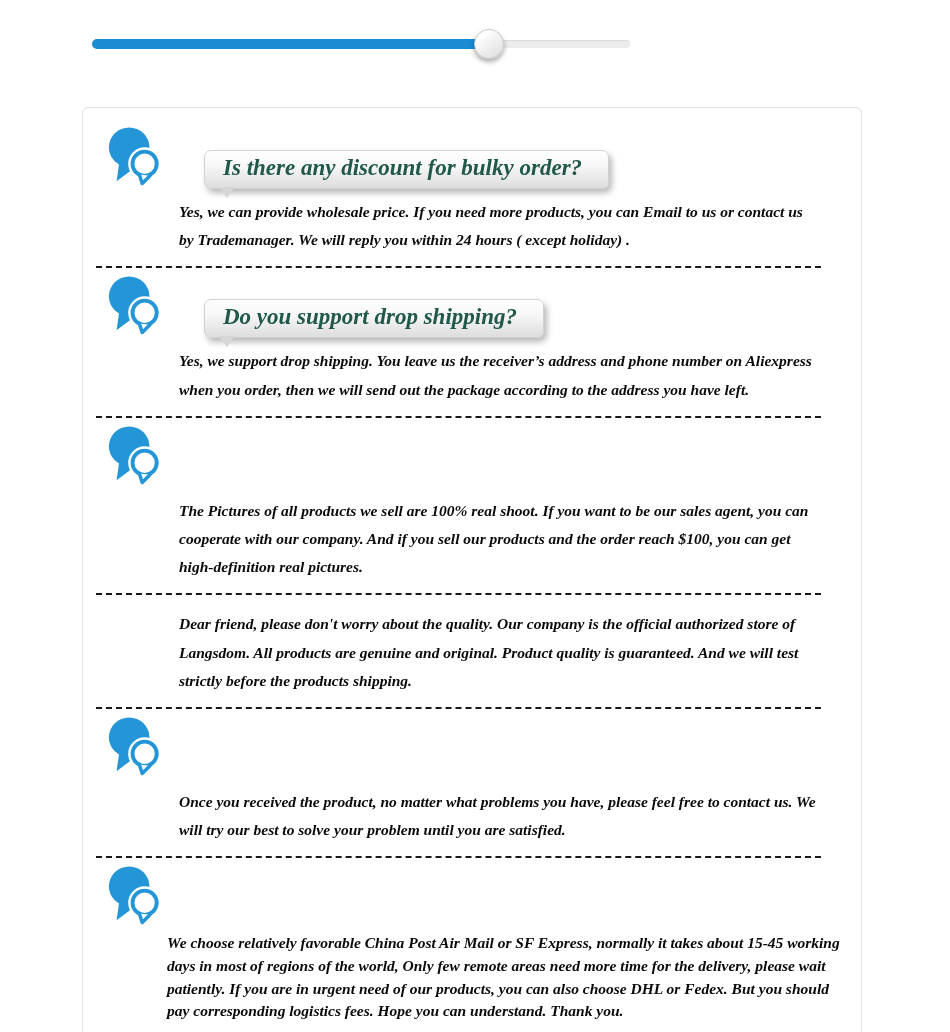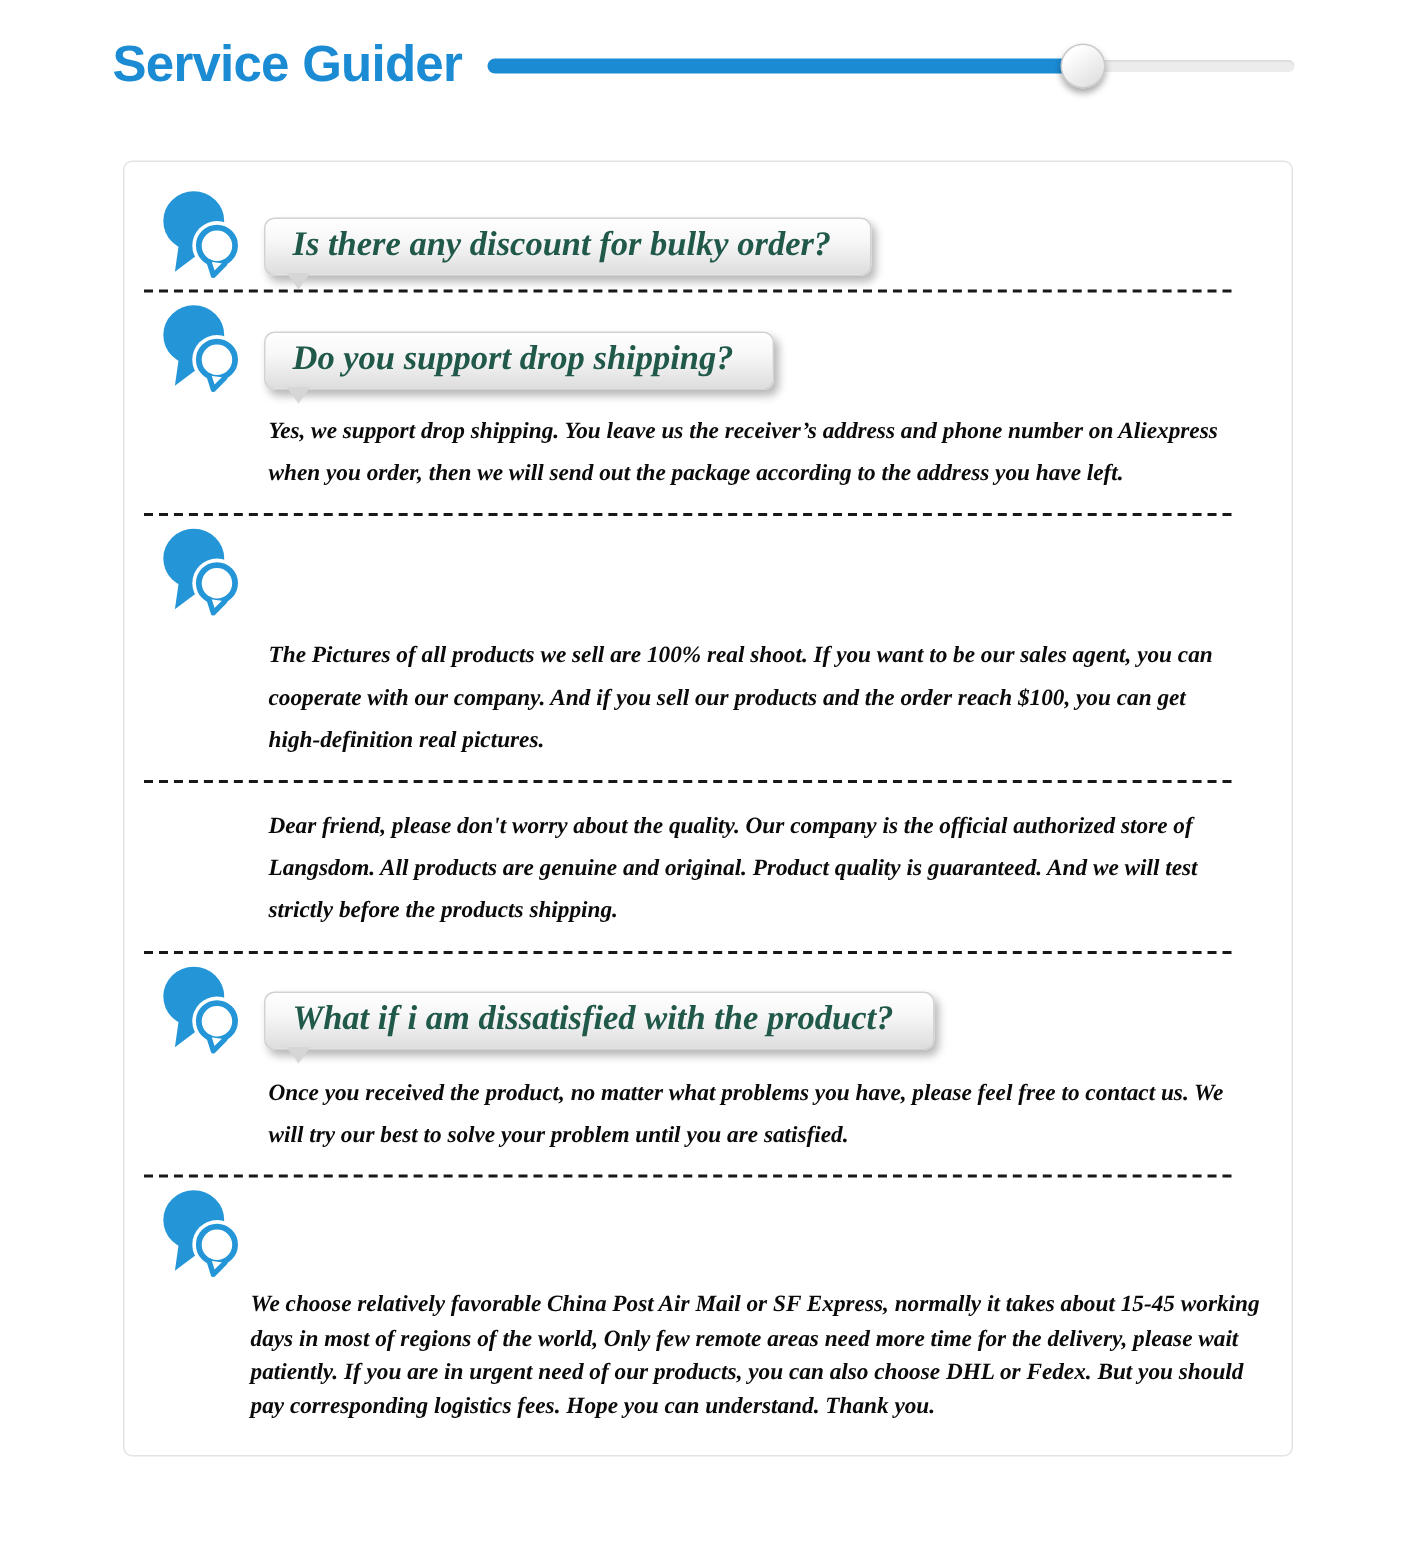--- a/index.html
+++ b/index.html
@@ -48,21 +48,21 @@
   .faq-box{
     width:780px;margin:37px 0 0 82px;
     border:1px solid #e3e3e3;border-radius:6px;
     background:#fff;padding:11px 0 6px 0;
   }
   .faq-item{position:relative;padding:6px 0 2px 0;}
   .faq-sep{
     border:none;border-bottom:2px dashed #181818;
     margin:2px 40px 0 13px;height:0;
   }
-  .q-row{display:flex;align-items:center;padding-left:22px;}
+  .q-row{display:flex;align-items:flex-end;padding-left:22px;gap:28px;}
   .icon{flex:none;width:58px;height:64px;color:var(--icon-blue);}
   .icon svg{width:58px;height:64px;display:block;}
   .q-bubble{
     position:relative;margin:14px 0 0 13px;
     background:linear-gradient(180deg,#ffffff 0%,#f7f7f7 40%,#dddddd 100%);
     border:1px solid #d2d2d2;border-radius:7px;
     padding:4px 26px 7px 18px;
     box-shadow:3px 4px 6px rgba(0,0,0,0.28);
   }
   .q-bubble::after{
@@ -82,21 +82,20 @@
     line-height:1.82;color:#0a0a0a;
   }
   .faq-item:last-child .answer{
     margin:4px 16px 12px 84px;line-height:1.46;
   }
 </style>
 </head>
 <body>
 
 <header class="header">
-  <h1 class="page-title">Service Guider</h1>
   <div class="slider">
     <div class="slider-track"></div>
     <div class="slider-fill" style="width: 74%;"></div>
     <div class="slider-knob" style="left: calc(74% - 16px);"></div>
   </div>
 </header>
 
 <main class="faq-box">
   <section class="faq-item">
     <div class="q-row">
@@ -107,20 +106,21 @@
           <circle cx="41" cy="40" r="17" fill="#ffffff"></circle>
           <path d="M32 51 L37 66 L50 53 Z" fill="#ffffff"></path>
           <circle cx="41" cy="40" r="12.5" fill="#ffffff" stroke="currentColor" stroke-width="4"></circle>
           <path d="M35.5 51 L38.5 60.5 L46.5 52.5" fill="#ffffff" stroke="currentColor" stroke-width="3.6" stroke-linejoin="round" stroke-linecap="round"></path>
         </svg>
       </span>
       <div class="q-bubble">
         <span class="q-text">Is there any discount for bulky order?</span>
       </div>
     </div>
+    <p class="answer">Yes, we can provide wholesale price. If you need more products, you can Email to us or contact us by Trademanager. We will reply you within 24 hours ( except holiday) .</p>
   </section>
   <hr class="faq-sep">
 
   <section class="faq-item">
     <div class="q-row">
       <span class="icon">
         <svg viewBox="0 0 60 66" xmlns="http://www.w3.org/2000/svg">
           <ellipse cx="25" cy="23" rx="21" ry="20.5" fill="currentColor"></ellipse>
           <path d="M15 37 L12 58 L32 43 Z" fill="currentColor"></path>
           <circle cx="41" cy="40" r="17" fill="#ffffff"></circle>
@@ -164,23 +164,20 @@
       <span class="icon">
         <svg viewBox="0 0 60 66" xmlns="http://www.w3.org/2000/svg">
           <ellipse cx="25" cy="23" rx="21" ry="20.5" fill="currentColor"></ellipse>
           <path d="M15 37 L12 58 L32 43 Z" fill="currentColor"></path>
           <circle cx="41" cy="40" r="17" fill="#ffffff"></circle>
           <path d="M32 51 L37 66 L50 53 Z" fill="#ffffff"></path>
           <circle cx="41" cy="40" r="12.5" fill="#ffffff" stroke="currentColor" stroke-width="4"></circle>
           <path d="M35.5 51 L38.5 60.5 L46.5 52.5" fill="#ffffff" stroke="currentColor" stroke-width="3.6" stroke-linejoin="round" stroke-linecap="round"></path>
         </svg>
       </span>
-      <div class="q-bubble">
-        <span class="q-text">What if i am dissatisfied with the product?</span>
-      </div>
     </div>
     <p class="answer">Once you received the product, no matter what problems you have, please feel free to contact us. We will try our best to solve your problem until you are satisfied.</p>
   </section>
   <hr class="faq-sep">
 
   <section class="faq-item">
     <div class="q-row">
       <span class="icon">
         <svg viewBox="0 0 60 66" xmlns="http://www.w3.org/2000/svg">
           <ellipse cx="25" cy="23" rx="21" ry="20.5" fill="currentColor"></ellipse>

